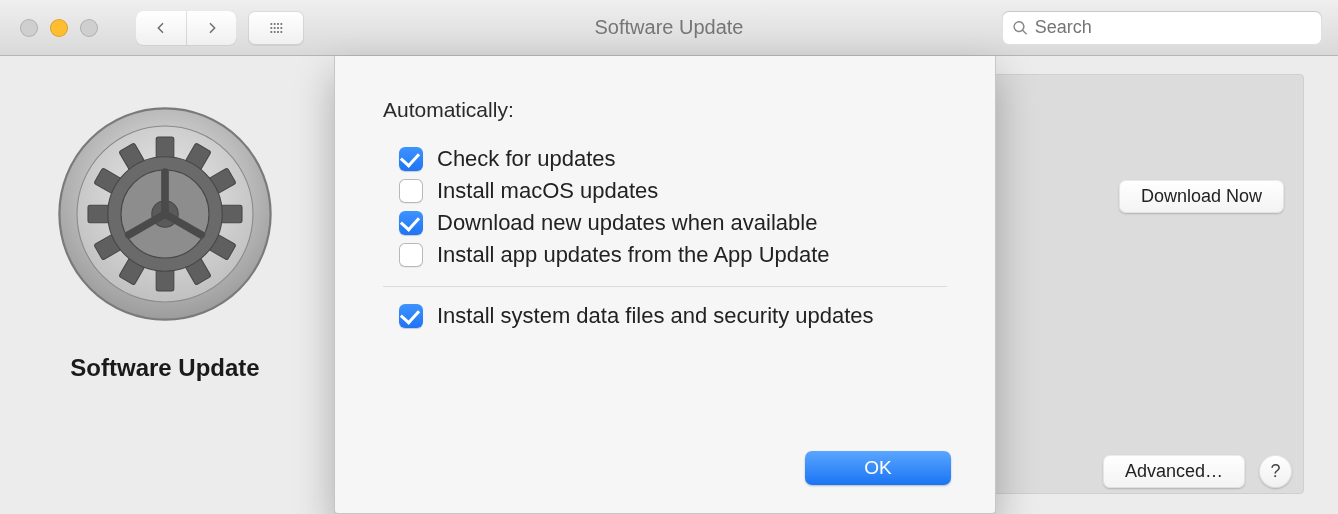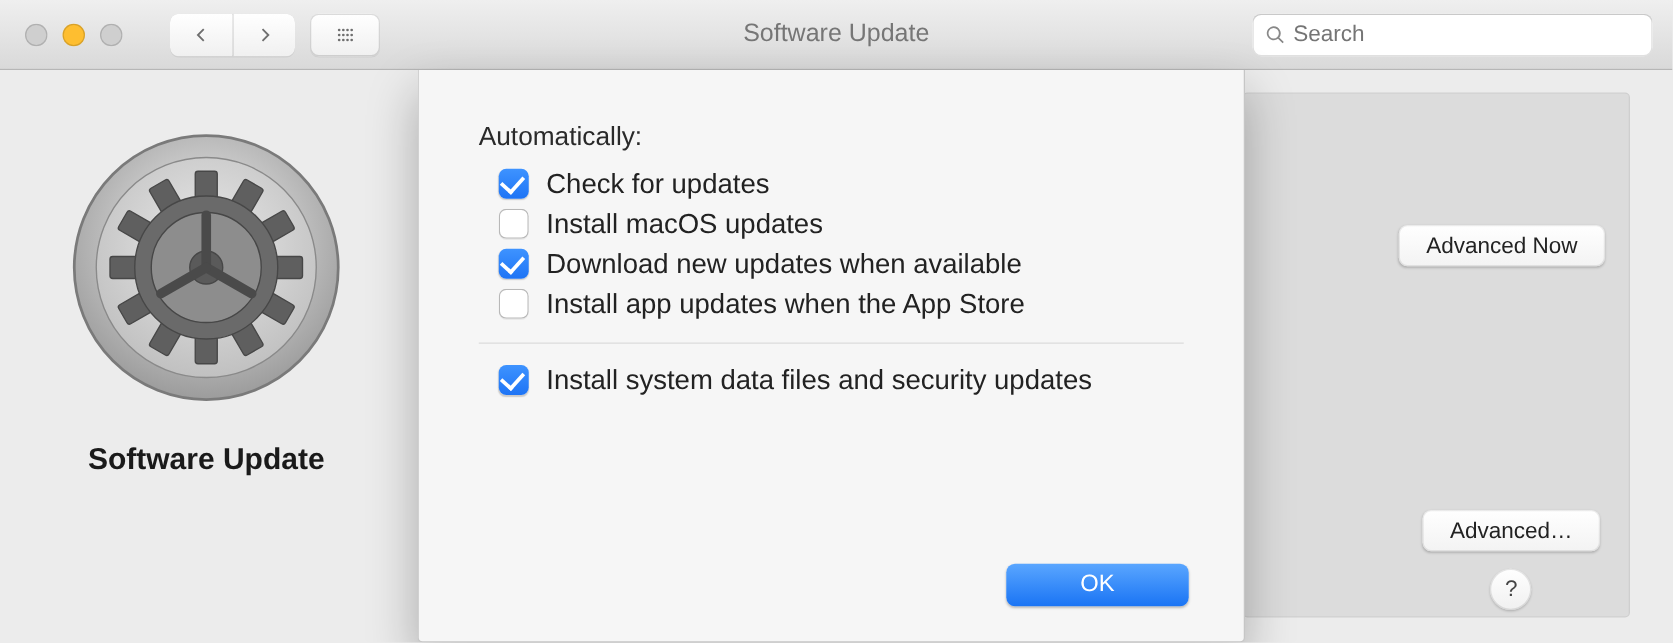--- a/index.html
+++ b/index.html
@@ -39,27 +39,27 @@
                 background:linear-gradient(#ffffff,#f3f3f3);
                 border-radius:7px;box-shadow:0 1px 2px rgba(0,0,0,.2),inset 0 0 0 1px rgba(0,0,0,.08);
                 display:inline-flex;align-items:center;justify-content:center;cursor:default;}
     .mac-button.primary{background:linear-gradient(#5aa6ff,#1a74f4);color:#fff;
                          box-shadow:0 1px 2px rgba(0,0,0,.25);}
     .help-btn{width:33px;height:33px;border-radius:50%;
               background:linear-gradient(#ffffff,#f0f0f0);
               box-shadow:0 1px 2px rgba(0,0,0,.2),inset 0 0 0 1px rgba(0,0,0,.1);
               display:flex;align-items:center;justify-content:center;font-size:18px;color:#444;}
     .upgrade-btn{position:absolute;right:54px;top:124px;}
-    .adv-row{position:absolute;right:58px;bottom:26px;display:flex;gap:14px;align-items:center;flex-direction:column;}
+    .adv-row{position:absolute;right:46px;bottom:26px;display:flex;gap:14px;align-items:center;}
     
     .sheet{position:absolute;left:334px;top:0;width:662px;height:458px;
            background:#f6f6f6;border:1px solid #c6c6c6;border-top:none;
            border-radius:0 0 4px 4px;box-shadow:0 18px 40px rgba(0,0,0,.28);
            padding:42px 48px 0;}
-    .sheet h3{font-size:21px;font-weight:400;color:#2a2a2a;margin-bottom:12px;}
+    .sheet h3{font-size:21px;font-weight:400;color:#2a2a2a;margin-bottom:24px;}
     .opt{display:flex;align-items:center;margin:6px 0 6px 16px;}
     .chk{width:24px;height:24px;border-radius:6px;margin-right:14px;position:relative;flex-shrink:0;}
     .chk.off{background:#fff;box-shadow:inset 0 0 0 1px rgba(0,0,0,.28),0 1px 0 rgba(0,0,0,.05);}
     .chk.on{background:linear-gradient(#3e93ff,#1e74f5);box-shadow:0 1px 1px rgba(0,0,0,.18);}
     .chk.on::after{content:"";position:absolute;left:5px;top:2px;width:9px;height:14px;
                    border:solid #fff;border-width:0 3px 3px 0;transform:rotate(42deg);}
     .opt label{font-size:22px;color:#222;}
     .sep{height:1px;background:#dcdcdc;margin:18px 0 16px;}
     .sheet .ok-row{position:absolute;right:44px;bottom:28px;}
     .sheet .mac-button.primary{width:146px;height:34px;font-size:19px;}
@@ -160,21 +160,21 @@
             <line x1="0" y1="0" x2="0" y2="-38"></line>
             <line x1="0" y1="0" x2="33" y2="19"></line>
             <line x1="0" y1="0" x2="-33" y2="19"></line>
           </g>
         </g>
       </svg>
     </div>
     <div class="side-title">Software Update</div>
   </div>
 
-  <div class="mac-button upgrade-btn">Advanced Now</div>
+  <div class="mac-button upgrade-btn">Download Now</div>
 
   <div class="adv-row">
     <div class="mac-button">Advanced…</div>
     <div class="help-btn">?</div>
   </div>
 
   <div class="sheet">
     <h3>Automatically:</h3>
 
     <div class="opt">
@@ -184,21 +184,21 @@
     <div class="opt">
       <div class="chk off"></div>
       <label>Install macOS updates</label>
     </div>
     <div class="opt">
       <div class="chk on"></div>
       <label>Download new updates when available</label>
     </div>
     <div class="opt">
       <div class="chk off"></div>
-      <label>Install app updates when the App Store</label>
+      <label>Install app updates from the App Update</label>
     </div>
 
     <div class="sep"></div>
 
     <div class="opt" style="">
       <div class="chk on"></div>
       <label>Install system data files and security updates</label>
     </div>
 
     <div class="ok-row">

